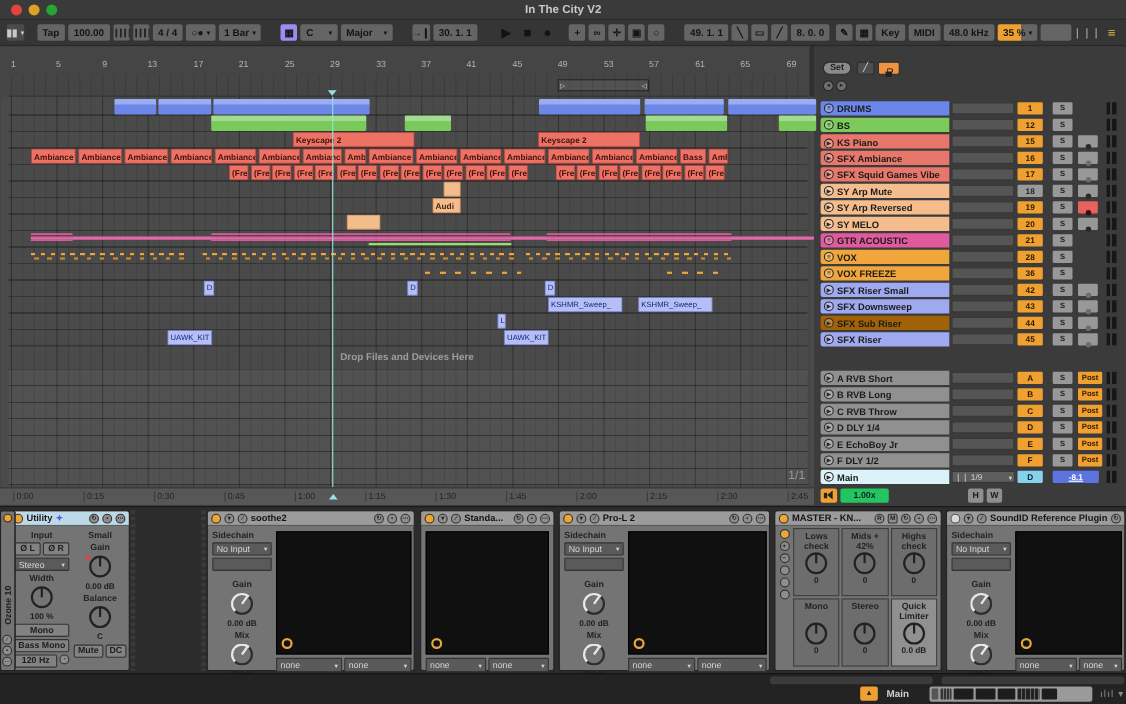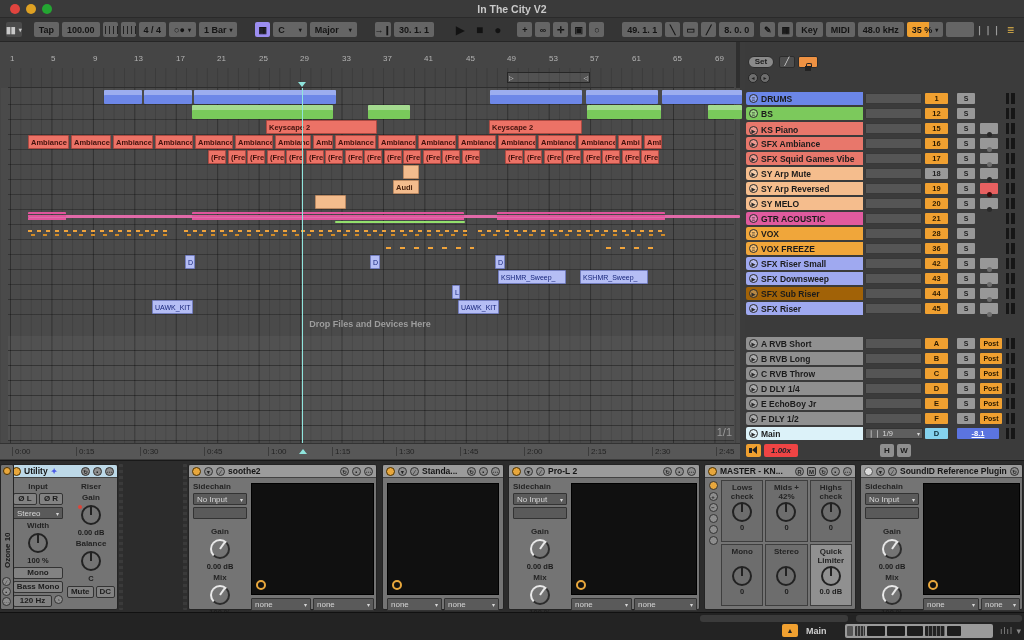--- a/index.html
+++ b/index.html
@@ -93,21 +93,21 @@
   .t-post { position:absolute; left:235px; top:2px; width:22px; height:11px; background:#f0a030; border-radius:1px; font-size:7px; font-weight:bold; color:#2b1a00; text-align:center; line-height:11px; }
   .t-meter { position:absolute; left:261px; top:2px; width:9px; height:11px; background:linear-gradient(90deg,#161616 0 3px,transparent 3px 5px,#161616 5px 8px); }
   .main-row { position:absolute; left:0; top:384px; width:279px; height:15px; }
   .main-dd { position:absolute; left:120px; top:2px; width:58px; height:11px; background:#5e5e5e; border:1px solid #333; color:#d8d8d8; font-size:7.5px; display:flex; align-items:center; gap:2px; padding:0 2px; }
   .main-dd .caret { margin-left:auto; }
   .t-vol { position:absolute; left:212px; top:2px; width:42px; height:11px; background:#5b74e0; border-radius:1px; color:#fff; font-size:7.5px; font-weight:bold; text-align:center; line-height:11px; text-decoration:underline; }
   .hdr-footer { position:absolute; left:0; top:401px; width:279px; height:16px; }
   .spk-btn { position:absolute; left:1px; top:1px; width:15px; height:13px; background:#f0a030; border-radius:2px; }
   .spk-btn::before { content:""; position:absolute; left:3px; top:4px; width:3px; height:5px; background:#222; }
   .spk-btn::after { content:""; position:absolute; left:6px; top:2px; border-top:4.5px solid transparent; border-bottom:4.5px solid transparent; border-right:5px solid #222; }
-  .speed-box { position:absolute; left:19px; top:1px; width:34px; height:13px; background:#ef4444; border-radius:2px; font-size:8px; font-weight:bold; color:#14222a; text-align:center; line-height:13px;font-style:italic; }
+  .speed-box { position:absolute; left:19px; top:1px; width:44px; height:13px; background:#22c55e; border-radius:2px; font-size:8px; font-weight:bold; color:#14222a; text-align:center; line-height:13px; }
   .hw { position:absolute; top:1px; width:14px; height:13px; background:#8f8f8f; border-radius:2px; font-size:8px; font-weight:bold; color:#1d1d1d; text-align:center; line-height:13px; }
 
   
   .devices { position:absolute; left:0; top:460px; width:1024px; height:152px; background:#2c2c2c; border-top:1px solid #191919; }
   .dev { position:absolute; top:3px; height:146px; background:#747474; border:1px solid #242424; border-radius:2px; }
   .dev-title { height:13px; background:#9b9b9b; border-bottom:1px solid #424242; border-radius:2px 2px 0 0; display:flex; align-items:center; font-size:8.5px; font-weight:bold; color:#151515; padding:0 3px; gap:3px; white-space:nowrap; overflow:hidden; }
   .dev-title.sel { background:#bdd9e8; }
   .dot { flex:0 0 auto; width:9px; height:9px; border-radius:50%; background:#e8a73c; border:1px solid #4a3000; }
   .dot.off { background:#d9d9d9; border-color:#555; }
   .mini-circ { flex:0 0 auto; width:9px; height:9px; border-radius:50%; border:1px solid #333; background:#8d8d8d; color:#222; font-size:5.5px; line-height:8px; text-align:center; }
@@ -330,21 +330,21 @@
           <div class="clip salmon" style="left: 490px; top: 45px; width: 38px;">
             <span class="clip-label">Ambiance</span>
           </div>
           <div class="clip salmon" style="left: 530px; top: 45px; width: 38px;">
             <span class="clip-label">Ambiance</span>
           </div>
           <div class="clip salmon" style="left: 570px; top: 45px; width: 38px;">
             <span class="clip-label">Ambiance</span>
           </div>
           <div class="clip salmon" style="left: 610px; top: 45px; width: 24px;">
-            <span class="clip-label">Ambi</span>
+            <span class="clip-label">Bass</span>
           </div>
           <div class="clip salmon" style="left: 636px; top: 45px; width: 18px;">
             <span class="clip-label">Amb</span>
           </div>
           <div class="clip salmon" style="left: 200px; top: 60px; width: 18px;">
             <span class="clip-label">(Free</span>
           </div>
           <div class="clip salmon" style="left: 220px; top: 60px; width: 18px;">
             <span class="clip-label">(Free</span>
           </div>
@@ -794,21 +794,21 @@
           </div>
         <div class="kv">100 %</div>
         <div class="btn8">Mono</div>
         <div class="btn8">Bass Mono</div>
         <div style="display:flex;gap:2px">
           <div class="btn8" style="flex:1">120 Hz</div>
           <span class="mini-circ">◔</span>
         </div>
       </div>
       <div class="sidecol" style="left:58px;width:48px">
-        <div class="dev-label">Riser</div>
+        <div class="dev-label">Small</div>
         <div class="dev-label">Gain</div>
         <div class="knob">
             <i></i>
             <span class="red-dot"></span>
           </div>
         <div class="kv">0.00 dB</div>
         <div class="dev-label">Balance</div>
         <div class="knob">
             <i></i>
           </div>

